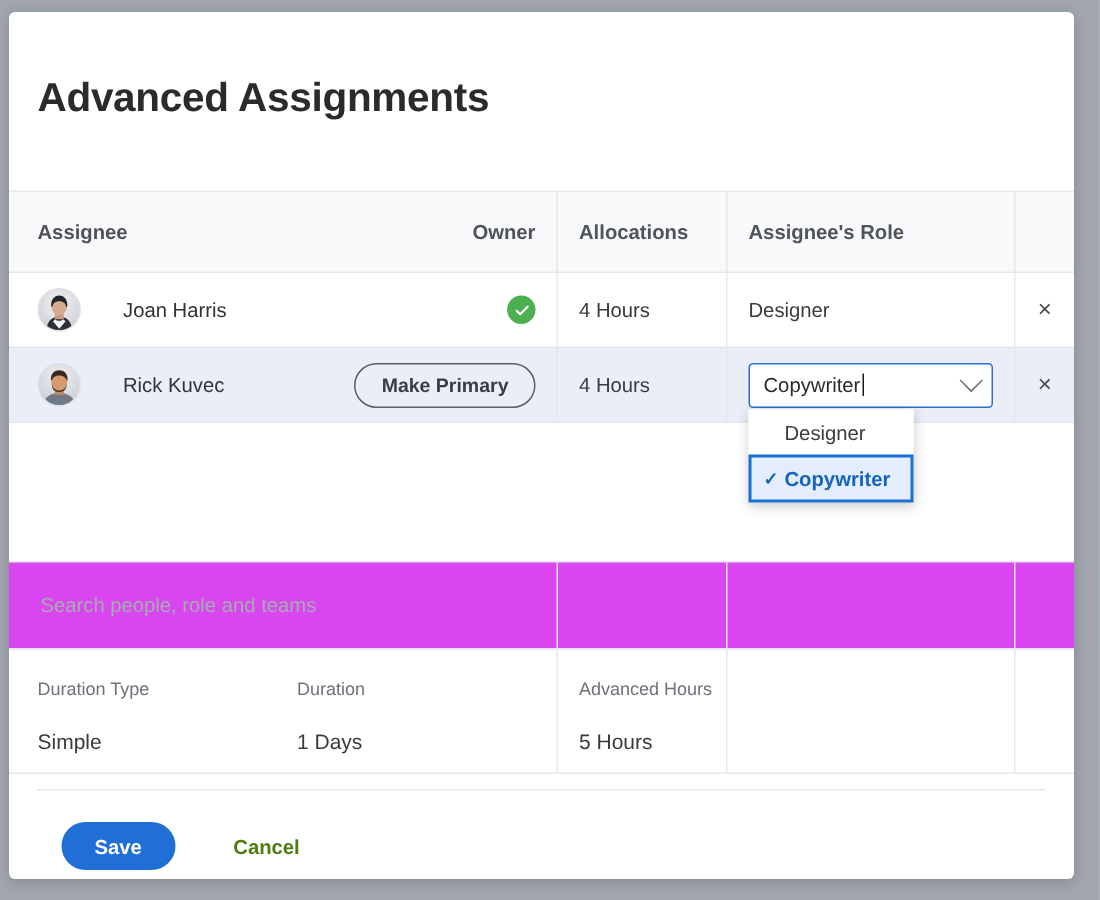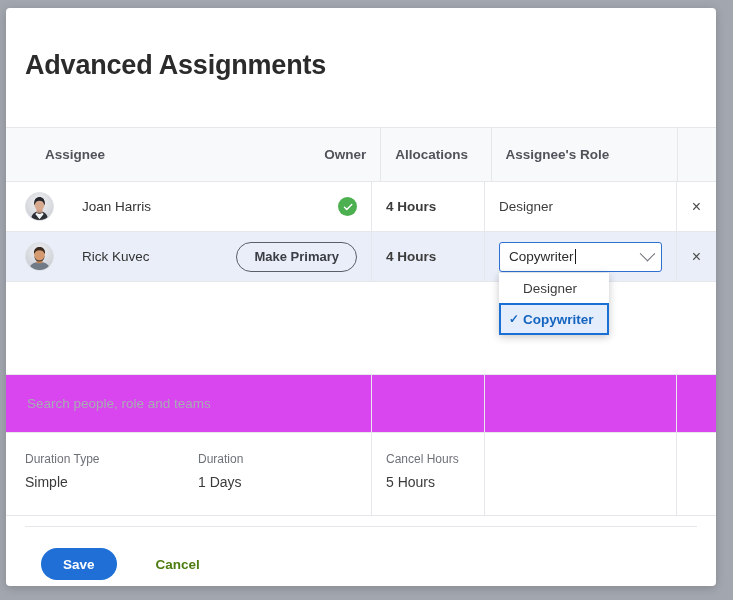--- a/index.html
+++ b/index.html
@@ -52,30 +52,29 @@
   }
   .cell {
     display: flex;
     align-items: center;
     padding: 0 14px;
     border-right: 1px solid #e6e7eb;
     font-size: 13.5px;
     color: #3c3c3c;
     min-height: 100%;
   }
-  .c-alloc    { width: 113px; font-weight: bold; }
+  .c-alloc    { width: 113px; }
   .c-role     { width: 192px; }
   .c-remove   { width: 39px; border-right: none; justify-content: center; padding: 0; }
 
   
   .row.header {
     height: 55px;
     background: #f8f9fa;
     border-top: 1px solid #e6e7eb;
-    padding-left: 20px;
   }
   .row.header .cell {
     font-size: 13.5px;
     font-weight: bold;
     color: #50535a;
   }
   .hdr-assignee-wrap {
     width: 366px;
     display: flex;
     align-items: center;
@@ -258,21 +257,21 @@
     width: 366px;
     display: flex;
     border-right: 1px solid #e6e7eb;
     height: 83px;
     padding: 19px 0 0 19px;
   }
   .detail-field { width: 173px; }
   .detail-label {
     font-size: 12px;
     color: #6d7178;
-    margin-bottom: 8px;
+    margin-bottom: 20px;
   }
   .detail-value {
     font-size: 14px;
     color: #3a3a3a;
   }
   .detail-planned {
     width: 113px;
     border-right: 1px solid #e6e7eb;
     height: 83px;
     padding: 19px 0 0 14px;
@@ -424,21 +423,21 @@
         <div class="detail-field">
           <div class="detail-label">Duration Type</div>
           <div class="detail-value">Simple</div>
         </div>
         <div class="detail-field">
           <div class="detail-label">Duration</div>
           <div class="detail-value">1 Days</div>
         </div>
       </div>
       <div class="detail-planned">
-        <div class="detail-label">Cancel Hours</div>
+        <div class="detail-label">Advanced Hours</div>
         <div class="detail-value">5 Hours</div>
       </div>
       <div class="detail-blank-role"></div>
       <div class="detail-blank-x"></div>
     </div>
 
   </div>
 
   <div class="dropdown">
     <div class="dd-option">Designer</div>

